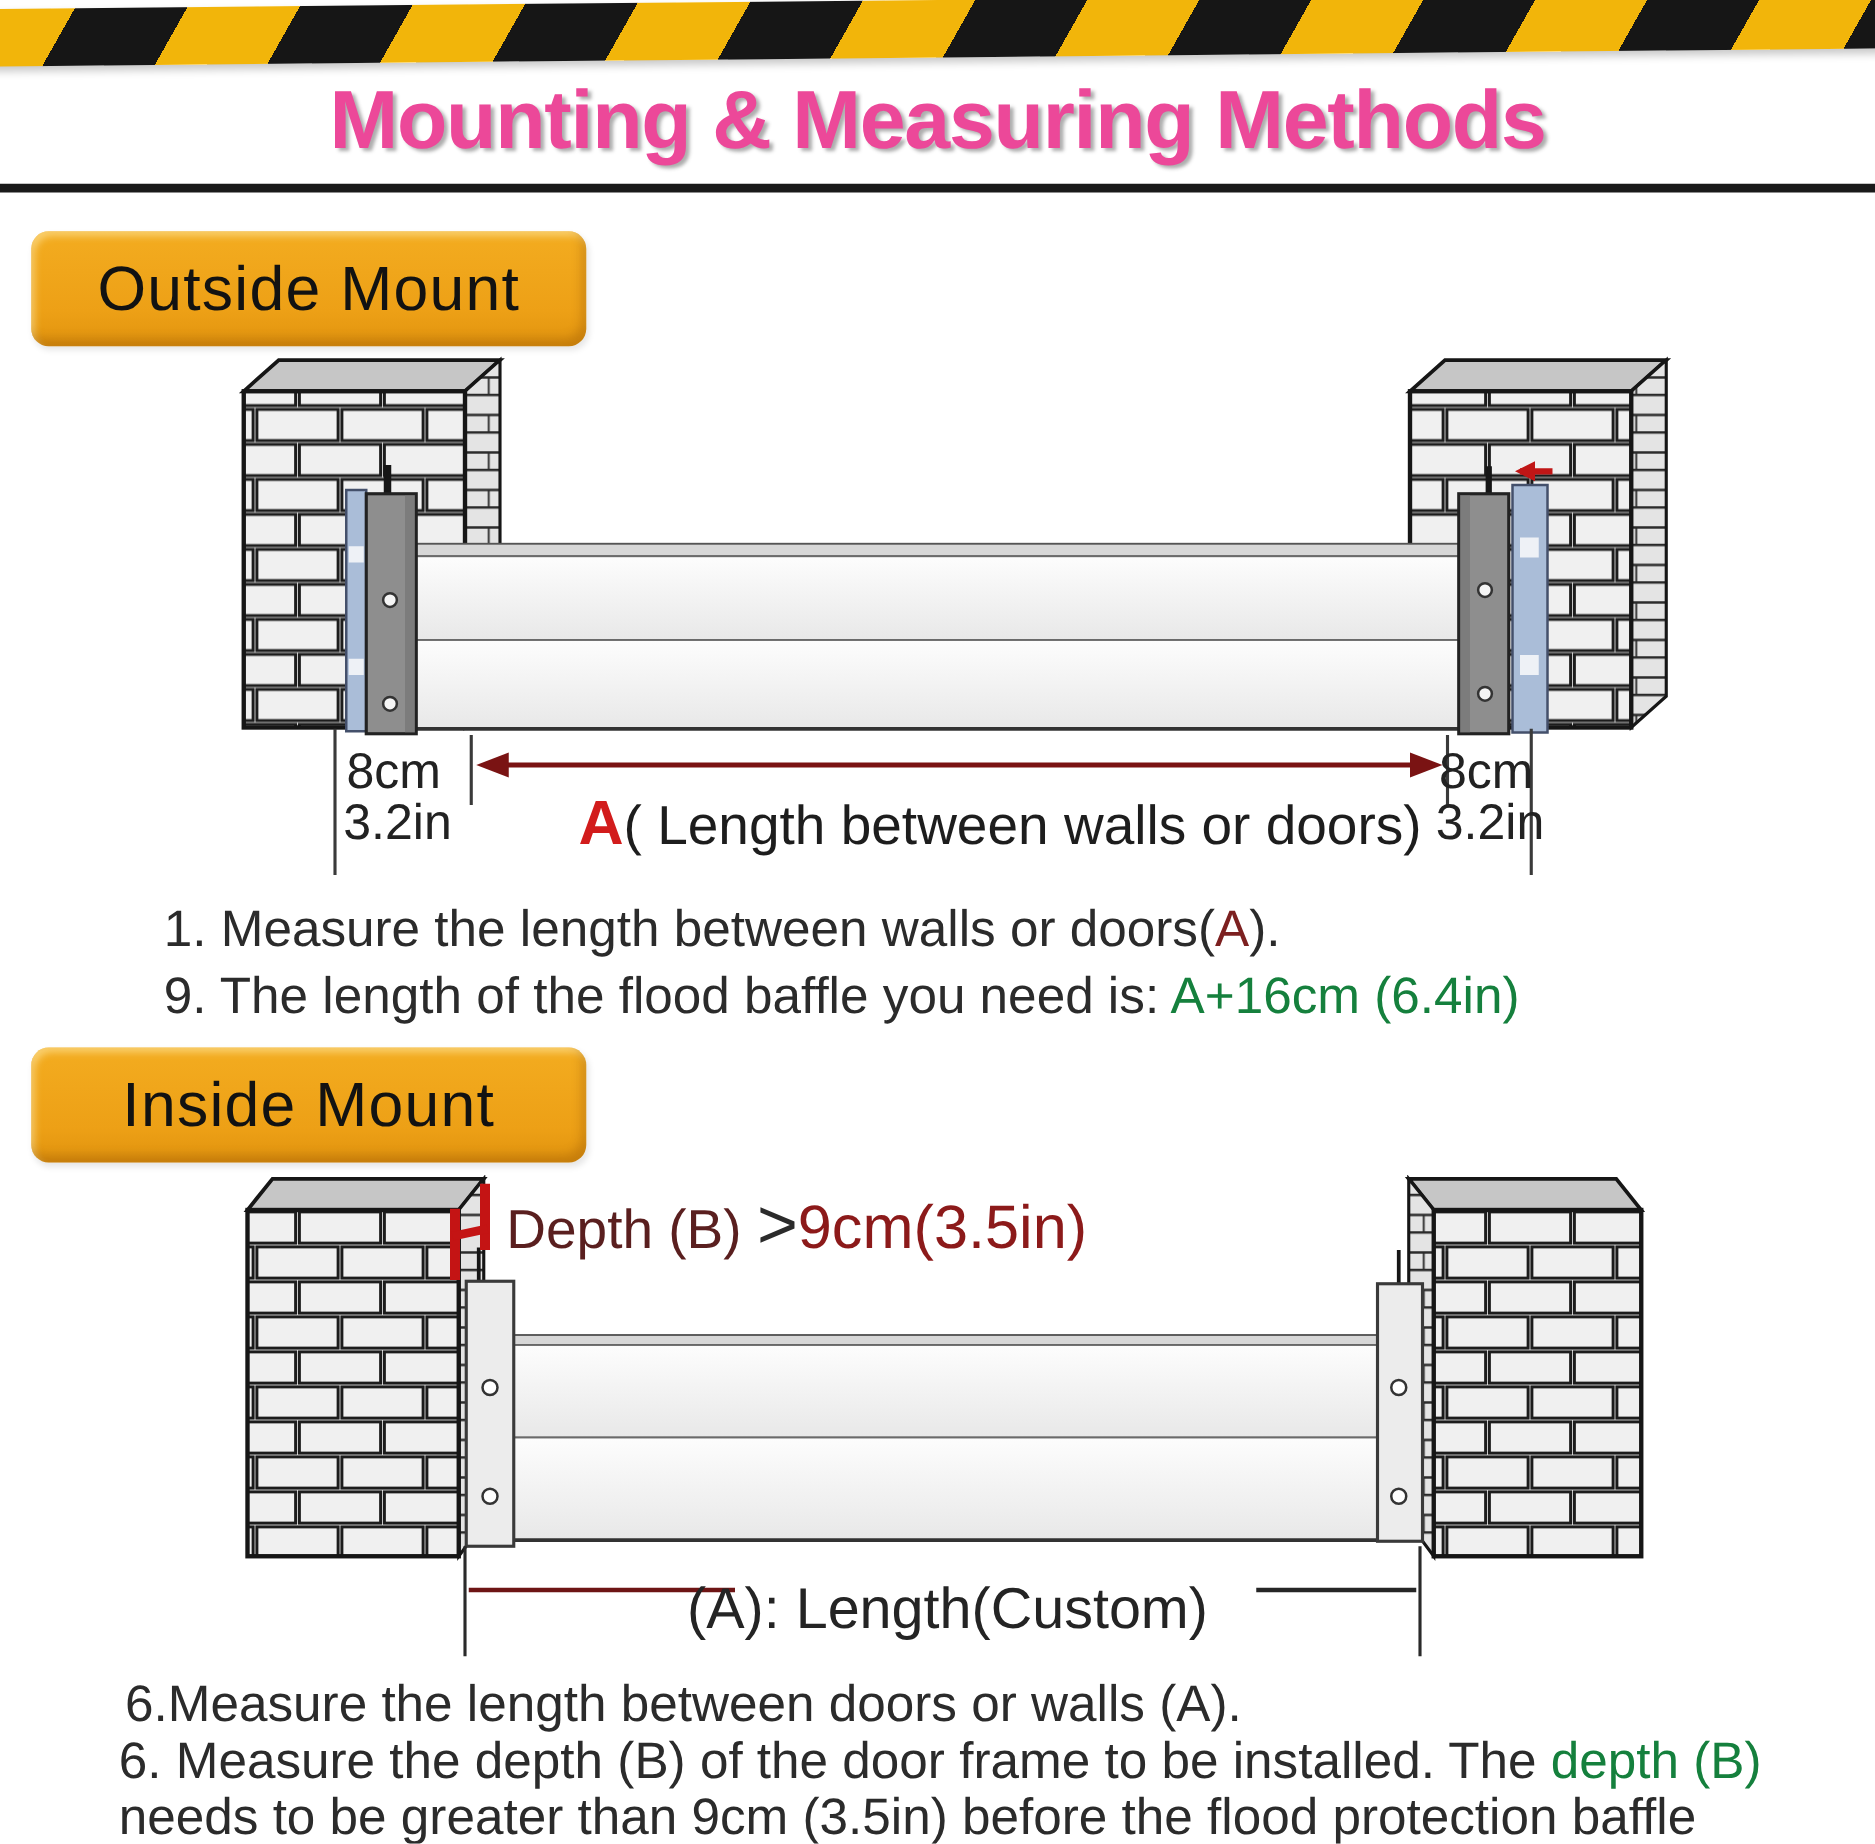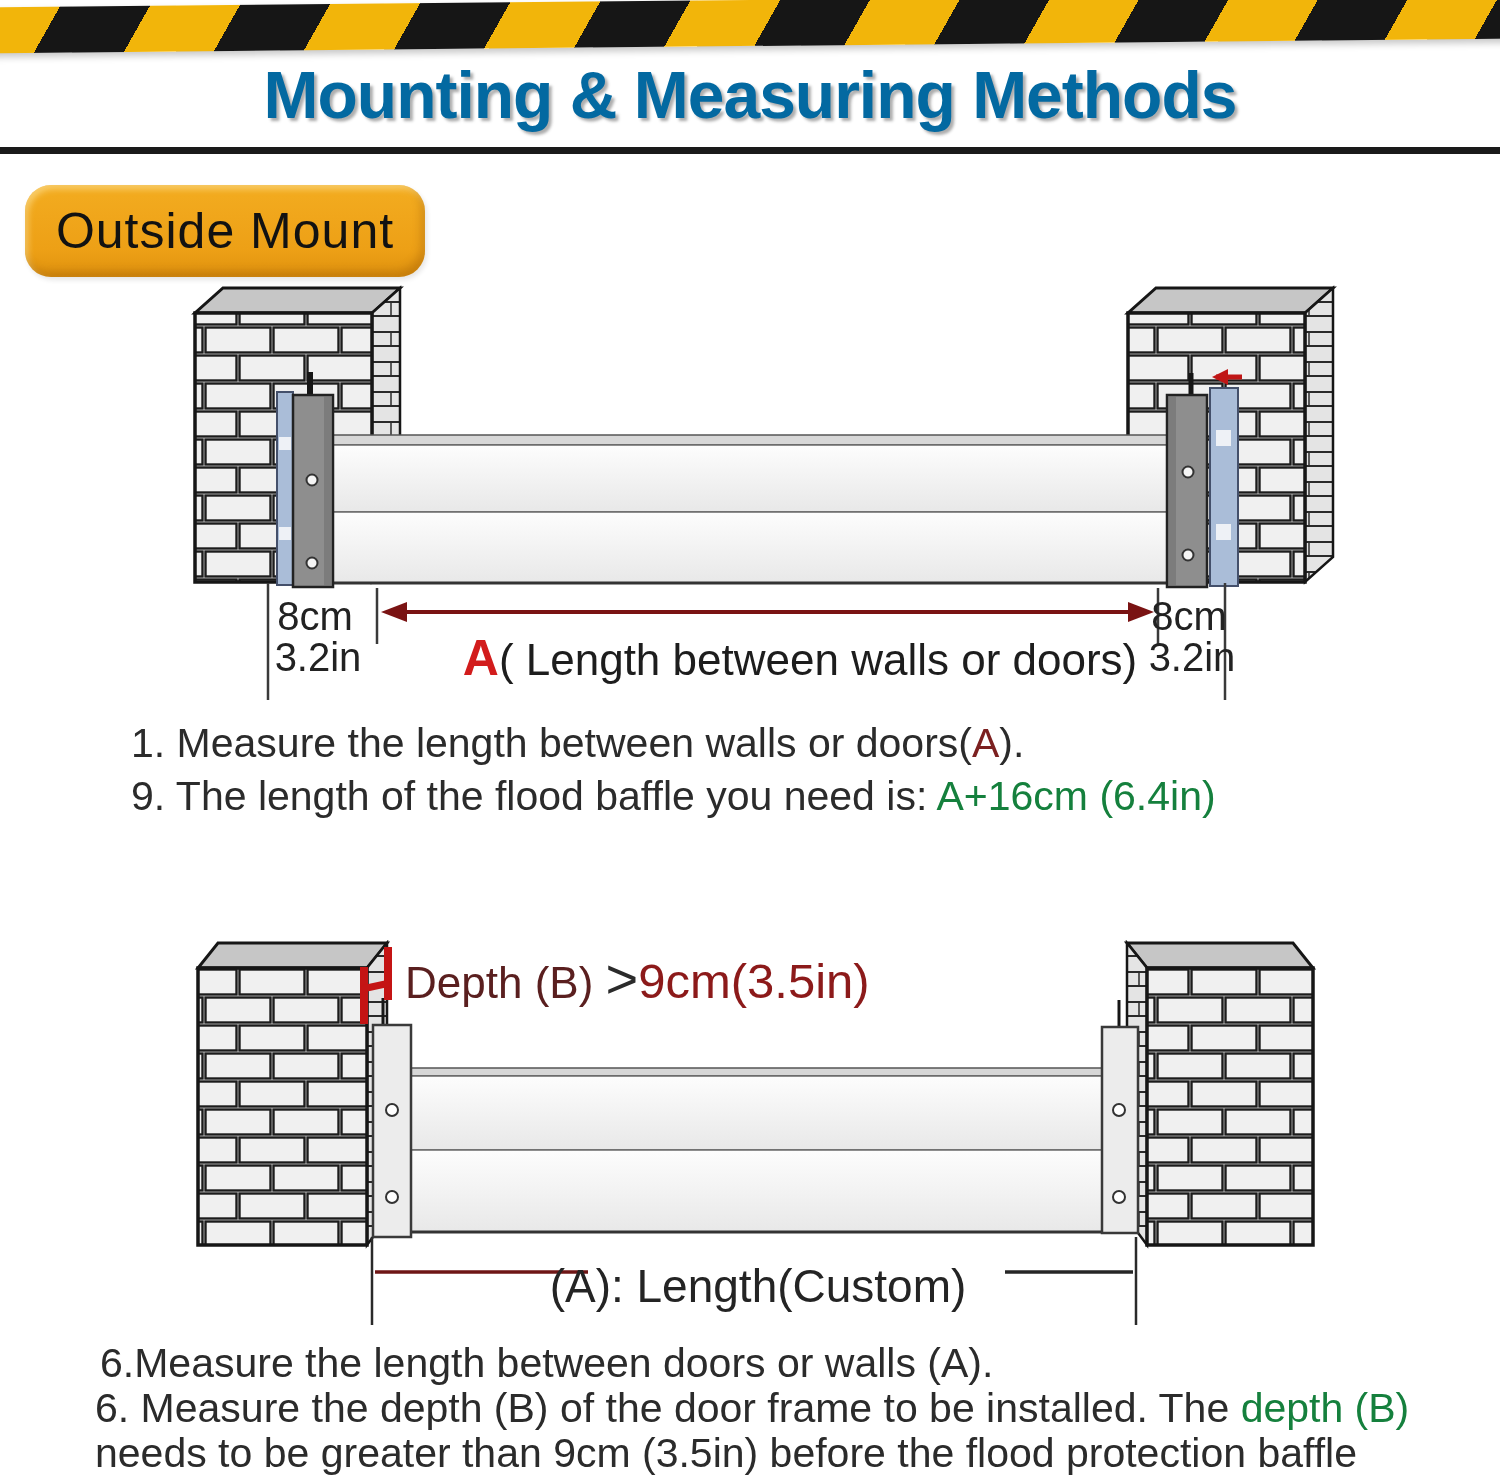--- a/index.html
+++ b/index.html
@@ -10,32 +10,32 @@
 
   
   .tape {
     position:absolute; left:-30px; right:-30px; top:0px; height:46px;
     background:repeating-linear-gradient(120deg, #f2b50a 0 78px, #161616 78px 156px);
     transform:rotate(-0.55deg);
     box-shadow:0 4px 7px rgba(0,0,0,.22);
   }
   .title {
     position:absolute; top:57px; left:0; width:100%;
-    text-align:center; font-size:66px; font-weight:bold; color:#0369a1;
+    text-align:center; font-size:66px; font-weight:bold; color:#ec4899;
     letter-spacing:-1px;
     text-shadow:3px 3px 3px rgba(50,50,50,.40);
     white-space:nowrap;
   }
   .header-rule { position:absolute; top:147px; left:0; width:100%; height:7px; background:#1a1a1a; }
 
   
   .badge {
-    position:absolute; left:25px; width:400px; height:92px;
+    position:absolute; left:25px; width:444px; height:92px;
     background:linear-gradient(180deg,#f3ac20 0%, #eda016 70%, #e0930e 100%);
-    border-radius:26px;
+    border-radius:14px;
     display:flex; align-items:center; justify-content:center;
     font-size:50px; color:#121212; letter-spacing:1px;
     box-shadow:inset -4px -6px 8px rgba(130,70,0,.28), inset 3px 4px 6px rgba(255,235,170,.55), 2px 3px 5px rgba(0,0,0,.10);
   }
   .badge-outside { top:185px; }
   .badge-inside  { top:838px; }
 
   
   .diagram { position:absolute; left:0; display:block; }
   #svg-outside { top:270px; }
@@ -137,20 +137,23 @@
       <text x="318" y="401" text-anchor="middle" font-size="40" fill="#222">3.2in</text>
       <text x="1189" y="360" text-anchor="middle" font-size="40" fill="#222">8cm</text>
       <text x="1192" y="401" text-anchor="middle" font-size="40" fill="#222">3.2in</text>
       <text x="800" y="405" text-anchor="middle" font-size="44" fill="#1d1d1d"><tspan font-size="50" font-weight="bold" fill="#d21c1c">A</tspan><tspan>( Length between walls or doors)</tspan></text>
     </g>
   </svg>
 
   <div class="step" id="out-step1"><span>1. Measure the length between walls or doors(</span><span class="red-text-a">A</span><span>).</span></div>
   <div class="step" id="out-step2"><span>9. The length of the flood baffle you need is: </span><span class="red-text">A+16cm (6.4in)</span><span></span></div>
 
+  <div class="badge badge-inside">
+    <span>Inside Mount</span>
+  </div>
 
   <svg id="svg-inside" class="diagram" width="1500" height="395" viewBox="0 0 1500 395" xmlns="http://www.w3.org/2000/svg">
 
     <g>
       <polygon points="198,28 367,28 387,3 218,3" fill="#c6c6c6" stroke="#161616" stroke-width="3"></polygon>
       <polygon points="367,28 387,3 387,278 367,305" fill="url(#sideBrick)" stroke="#161616" stroke-width="2.5"></polygon>
       <rect x="198" y="28" width="169" height="277" fill="url(#brick)" stroke="#161616" stroke-width="3.5"></rect>
     </g>
 
     <g>

